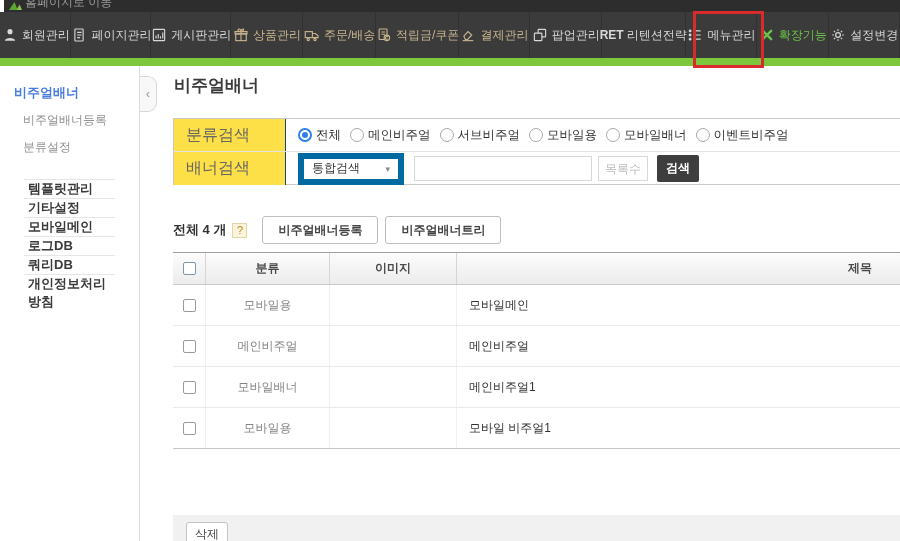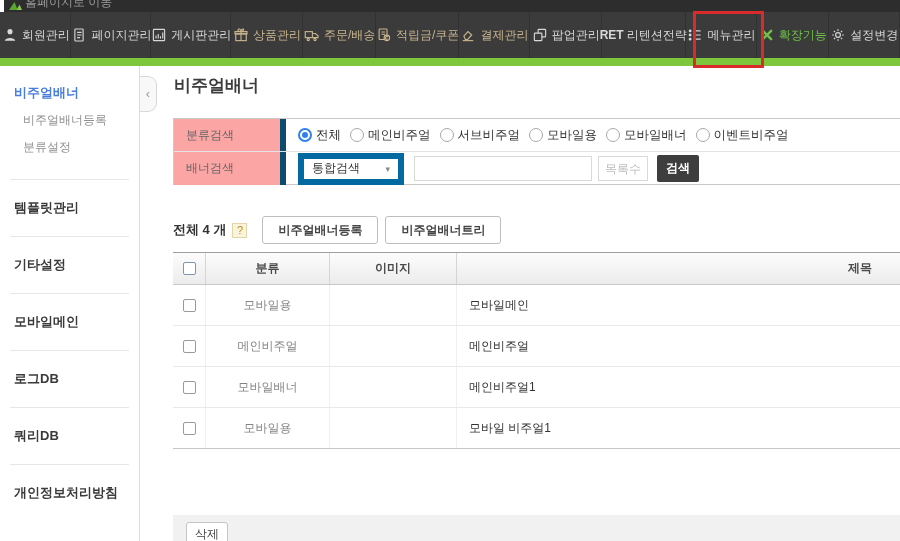--- a/index.html
+++ b/index.html
@@ -29,40 +29,40 @@
 
   .annot-box { position:absolute; left:693px; top:11px; width:71px; height:57px;
     border:3px solid #d92b2b; z-index:50; pointer-events:none; }
 
   
   .sidebar { position:absolute; top:66px; left:0; width:140px; height:475px;
     background:#fff; border-right:1px solid #dcdcdc; }
   .side-active { padding:18px 0 4px 14px; font-size:13px; font-weight:bold; color:#4a7ede; cursor:pointer; }
   .side-sub { padding:6px 0 4px 23px; font-size:12px; color:#909090; cursor:pointer; }
   .side-sub:last-of-type { padding-bottom:14px; }
-  .side-section { margin:0 10px; padding:19px 4px; border-top:1px solid #e6e6e6;
+  .side-section { margin:0 24px; padding:0 4px; border-top:1px solid #e6e6e6;
     font-size:13px; font-weight:bold; color:#3a3a3a; cursor:pointer; }
   .side-group { padding-bottom:9px; }
 
   
   .content { position:absolute; top:66px; left:140px; width:1250px; height:475px;
     background:#fff; overflow:hidden; }
   .collapse-tab { position:absolute; left:0; top:10px; width:17px; height:36px;
     background:#f8f8f8; border:1px solid #d8d8d8; border-left:none;
     border-radius:0 9px 9px 0; color:#999; font-size:13px; line-height:34px;
     text-align:center; cursor:pointer; }
   .page-title { position:absolute; left:34px; top:8px; font-size:17px; font-weight:bold; color:#3c3c3c; }
 
   
   .filter-box { position:absolute; left:33px; top:52px; width:1090px; height:67px;
     border:1px solid #c9c9c9; }
   .f-row { height:33px; display:flex; align-items:stretch; }
   .f-row.first { border-bottom:1px solid #e3e3e3; }
-  .f-label { width:112px; background:#fca5a5; border-right:6px solid #0c4a6e;
-    display:flex; align-items:center; padding-left:12px; font-size:12px; color:#666; }
+  .f-label { width:112px; background:#fde047; border-right:1px solid #0c4a6e;
+    display:flex; align-items:center; padding-left:12px; font-size:16px; color:#666; }
   .f-body { flex:1; display:flex; align-items:center; padding-left:12px; }
   .radio-opt { display:inline-flex; align-items:center; gap:4px; margin-right:9px;
     font-size:12.5px; color:#333; cursor:pointer; }
   .radio { width:14px; height:14px; border:1px solid #a9a9a9; border-radius:50%; background:#fff; position:relative; }
   .radio.checked { border:2px solid #2f80ed; }
   .radio.checked::after { content:""; position:absolute; inset:2px; border-radius:50%; background:#2f80ed; }
   .sel { width:106px; height:32px; border:6px solid #0369a1; background:#fff;
     display:flex; align-items:center; justify-content:space-between; padding:0 8px;
     font-size:12px; color:#333; cursor:pointer; }
   .sel .arr { font-size:9px; color:#888; }

